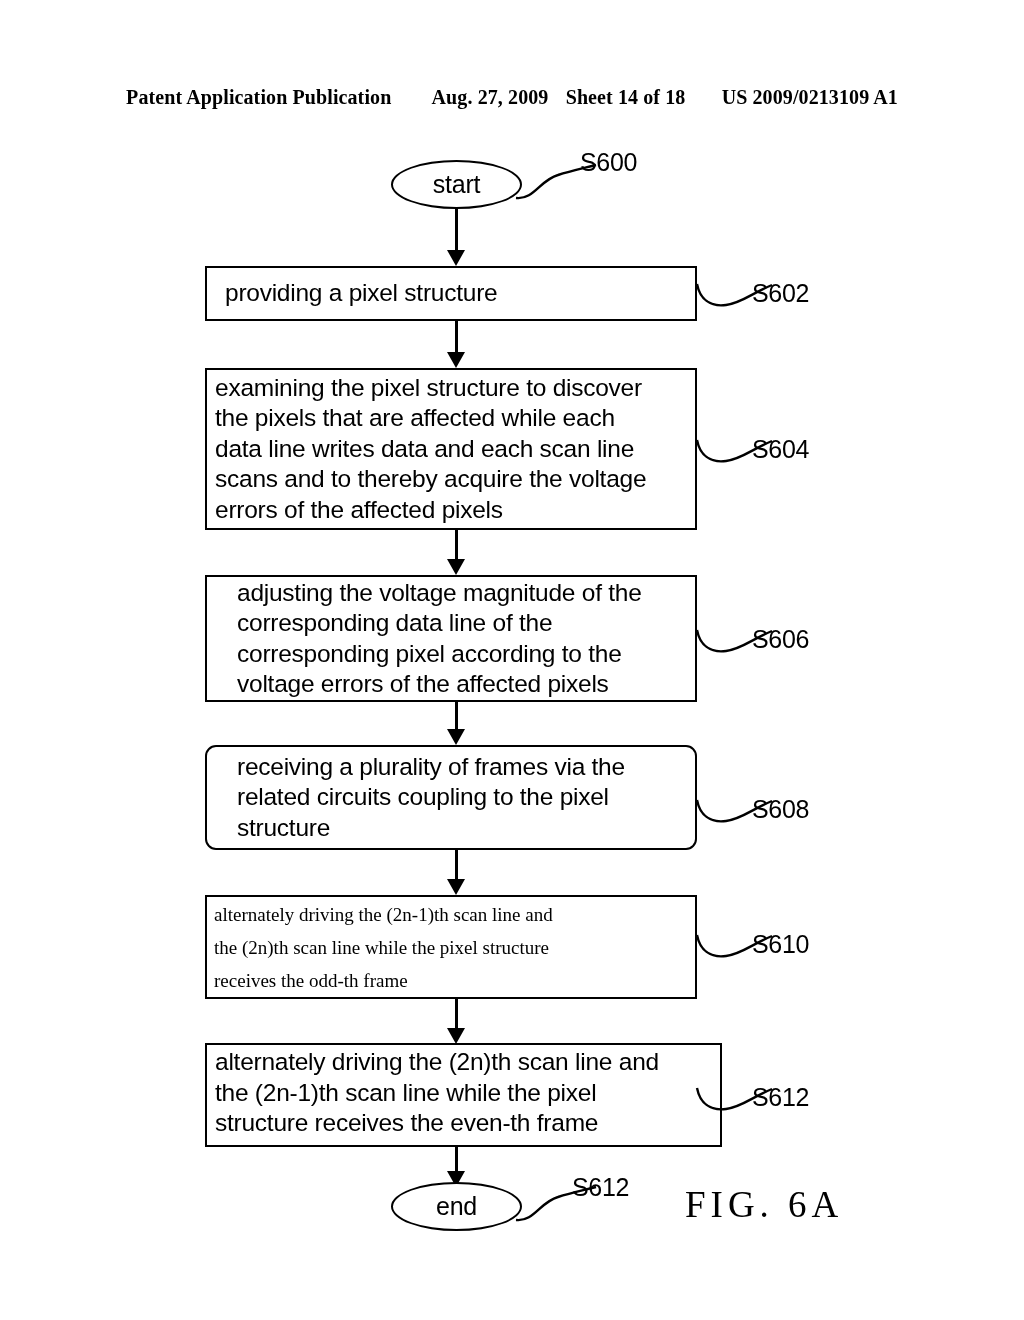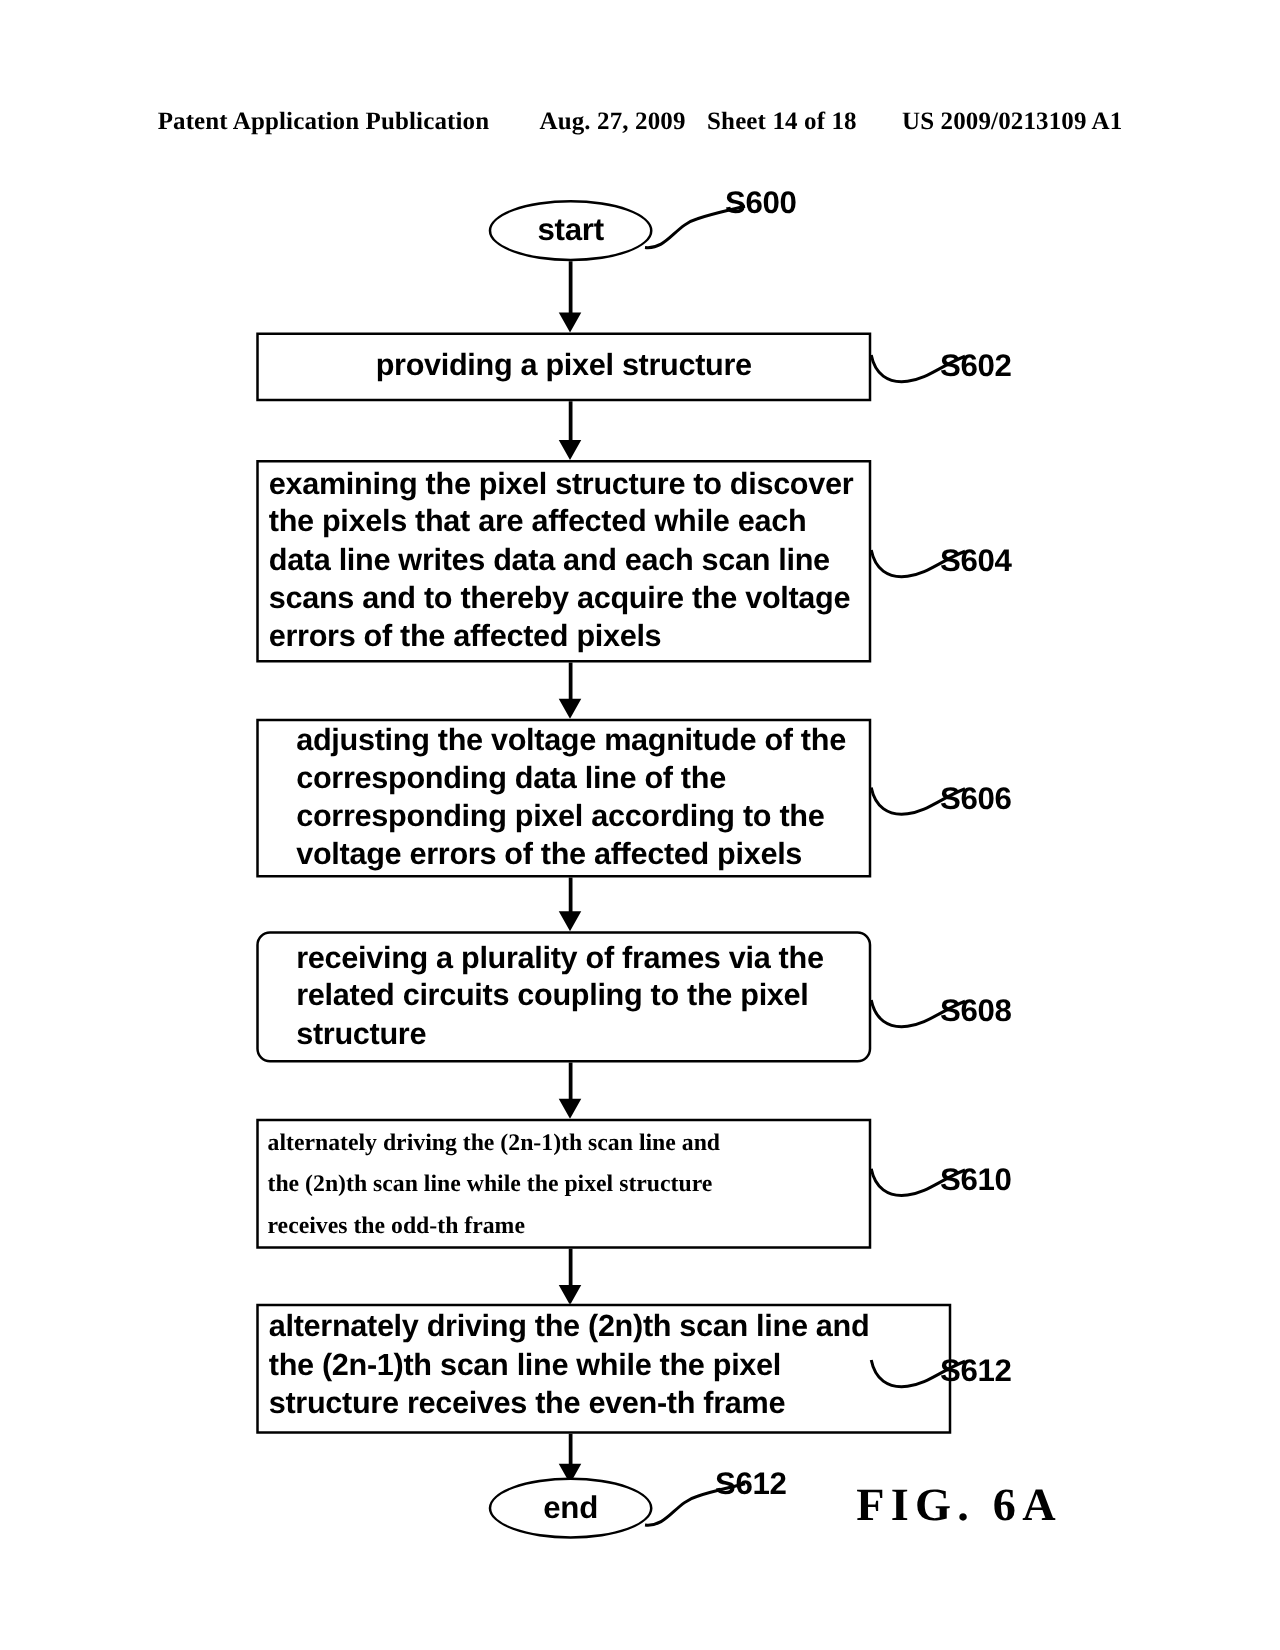--- a/index.html
+++ b/index.html
@@ -34,21 +34,20 @@
   #page-header .gap-med { display: inline-block; width: 26px; }
   #page-header .gap-sm  { display: inline-block; width: 7px; }
 
   
   #flowchart {
     position: absolute;
     left: 0;
     top: 0;
     width: 1024px;
     height: 1320px;
-    font-weight: bold;
   }
 
   
   .terminal {
     position: absolute;
     border: 2px solid #000;
     border-radius: 50%;
     background: #fff;
     box-sizing: border-box;
     display: flex;
@@ -70,21 +69,21 @@
     display: flex;
     align-items: center;
   }
   .pbox .txt {
     font-size: 24.5px;
     line-height: 30.5px;
     letter-spacing: -0.25px;
     width: 100%;
     white-space: pre-line;
   }
-  .pbox.center .txt { text-align: center; }
+  .pbox.center .txt { text-align: left; }
   .pbox.serif .txt {
     font-family: "Liberation Serif", serif;
     font-size: 19px;
     line-height: 33px;
     letter-spacing: 0px;
   }
 
   
   .conn {
     position: absolute;
@@ -208,21 +207,21 @@
 receives the odd-th frame</div>
   </div>
   <svg class="leader" style="left:694px; top:925px; width:82px; height:40px;" viewBox="0 0 82 40">
     <path d="M 3 10 C 6 25, 16 33, 32 31 C 48 29, 58 19, 78 11" fill="none" stroke="#000" stroke-width="2.4"></path>
   </svg>
   <div class="steplabel" style="left:752px; top:932px;">S610</div>
 
   <div class="conn" style="left:455px; top:999px; height:32px;"></div>
   <div class="arrowhead" style="left:447px; top:1028px;"></div>
 
-  <div class="pbox" style="left:205px; top:1043px; width:556px; height:104px; padding:0 0 4px 8px;">
+  <div class="pbox" style="left:205px; top:1043px; width:517px; height:104px; padding:0 0 4px 8px;">
     <div class="txt">alternately driving the (2n)th scan line and
 the (2n-1)th scan line while the pixel
 structure receives the even-th frame</div>
   </div>
   <svg class="leader" style="left:694px; top:1078px; width:82px; height:40px;" viewBox="0 0 82 40">
     <path d="M 3 10 C 6 25, 16 33, 32 31 C 48 29, 58 19, 78 11" fill="none" stroke="#000" stroke-width="2.4"></path>
   </svg>
   <div class="steplabel" style="left:752px; top:1085px;">S612</div>
 
   <div class="conn" style="left:455px; top:1147px; height:27px;"></div>

